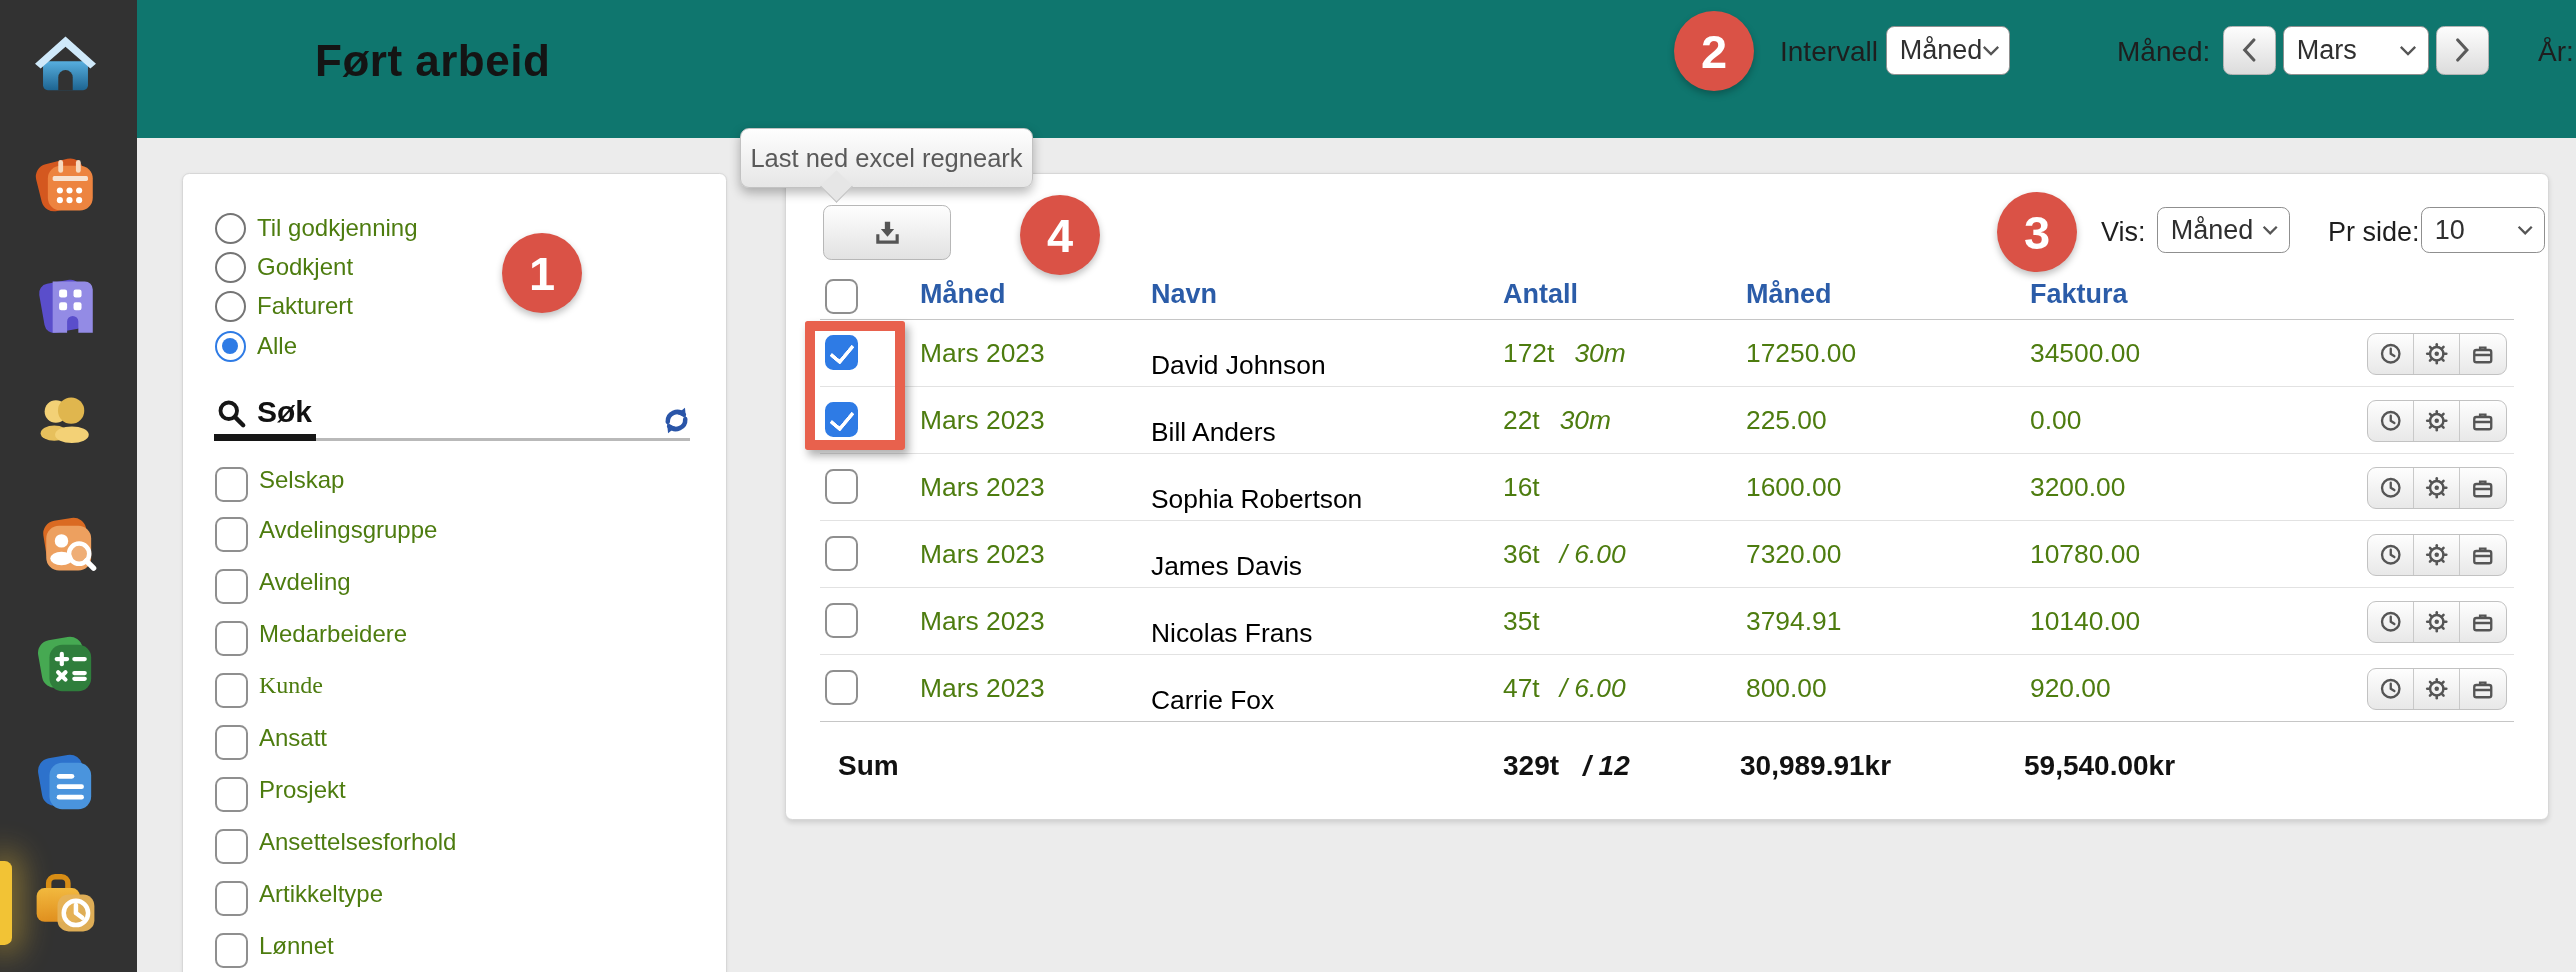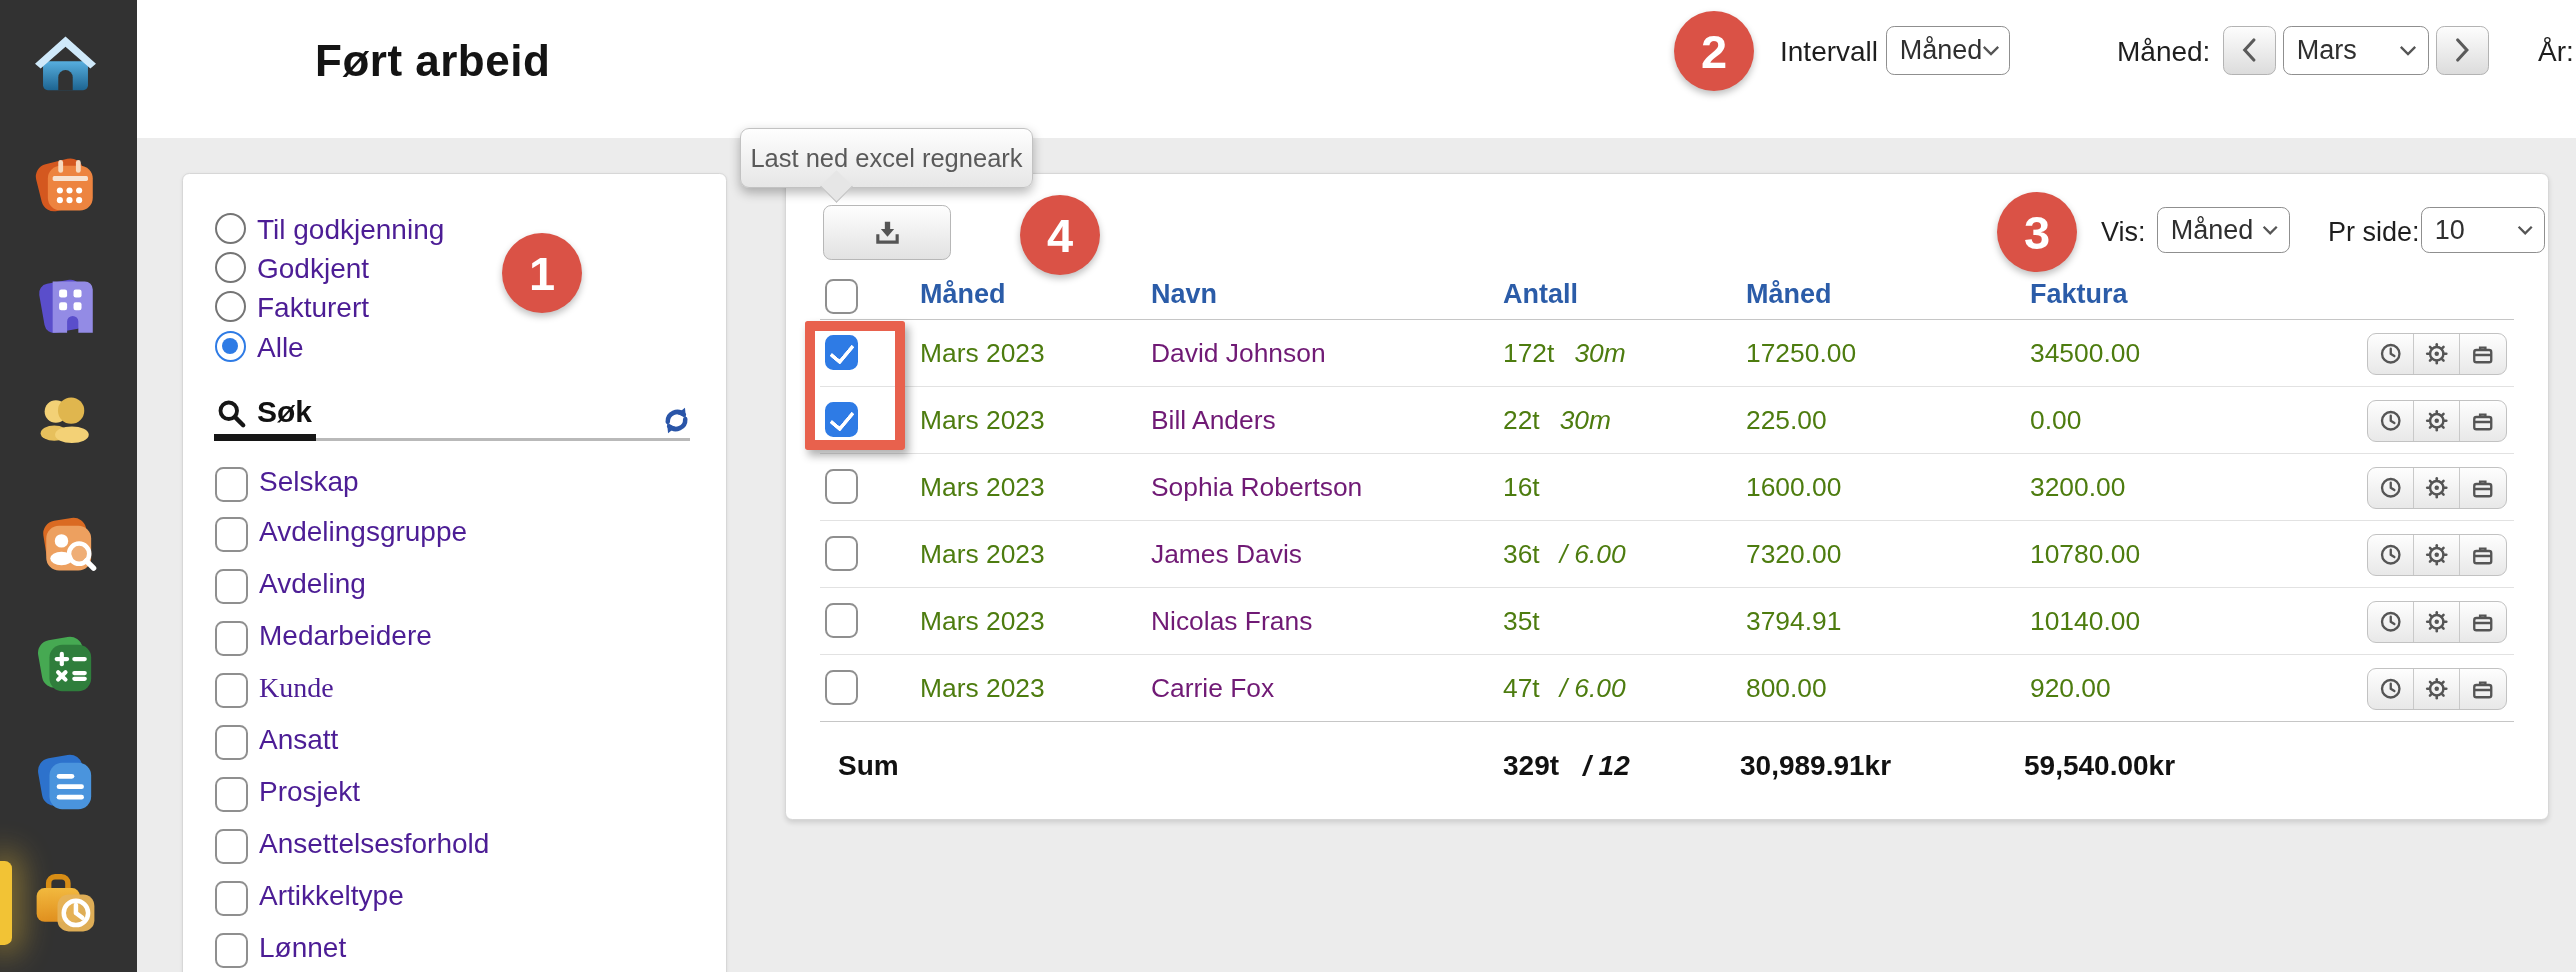--- a/index.html
+++ b/index.html
@@ -3,21 +3,21 @@
 <meta charset="utf-8">
 <style>
   * { box-sizing: border-box; margin: 0; padding: 0; }
   html,body { width:2576px; height:973px; overflow:hidden; }
   body {
     position:relative;
     font-family:"Liberation Sans","DejaVu Sans",sans-serif;
     background:#ececec; color:#222;
   }
   
-  .header { position:absolute; left:137px; top:0; width:2439px; height:138px; background:#ffffff; }
+  .header { position:absolute; left:137px; top:0; width:2439px; height:138px; background:#0f766e; }
   .content-bg { position:absolute; left:137px; top:138px; width:2439px; height:834px; background:#ececec; }
   .sidebar { position:absolute; left:0; top:0; width:137px; height:973px; background:#323232; z-index:6; }
   .page-title { position:absolute; left:178px; top:36px; font-size:44px; font-weight:600; color:#141414; letter-spacing:0.5px; }
 
   
   .sel { position:absolute; display:flex; align-items:center; background:#fff;
          border:1.8px solid #8f8f8f; border-radius:8.2px; padding:0 11px 0 12.8px;
          font-size:27px; color:#2f2f2f; height:49px; }
   .sel .chev { margin-left:auto; flex:0 0 auto; }
   .navbtn { position:absolute; width:53px; height:49px; border:1.8px solid #b3b3b3; border-radius:8.2px;
@@ -51,33 +51,33 @@
 
   
   .radio { position:absolute; width:31px; height:31px; border:2.7px solid #757575; border-radius:50%; background:#fff; }
   .radio.checked { border-color:#2e7be5; }
   .radio.checked::after { content:""; position:absolute; left:4.6px; top:4.6px; width:16.4px; height:16.4px;
                           border-radius:50%; background:#2e7be5; }
   .cb { position:absolute; width:33px; height:35px; border:2.7px solid #8f8f8f; border-radius:8.2px; background:#fff; }
   .cb.checked { background:#2e7be5; border-color:#2e7be5; }
   .cb.checked::after { content:""; position:absolute; left:8.2px; top:2.7px; width:10px; height:19px;
                        border:solid #fff; border-width:0 4.6px 4.6px 0; border-radius:1.8px; transform:rotate(40deg); }
-  .flabel { position:absolute; font-size:28px; color:#4c1d95; white-space:nowrap; }
+  .flabel { position:absolute; font-size:24px; color:#4d7c0f; white-space:nowrap; }
   .search-label { position:absolute; font-size:30px; font-weight:600; color:#111; }
   .u-gray { position:absolute; left:214px; top:438px; width:476px; height:2.7px; background:#b9b9b9; }
   .u-black { position:absolute; left:214px; top:434px; width:102px; height:7.3px; background:#161616; }
 
   
   .table { position:absolute; left:820px; top:271px; width:1694px; z-index:4; }
   .thead { position:relative; height:49px; border-bottom:1.8px solid #c6c6c6; }
   .th { position:absolute; bottom:9px; font-size:27px; font-weight:600; color:#2b5ca8; }
   .trow { position:relative; height:67px; border-bottom:0.9px solid #e2e2e2; }
   .trow.last { border-bottom:1.8px solid #c6c6c6; }
   .td { position:absolute; top:50%; transform:translateY(-50%); font-size:26.4px; color:#4d7c0f; white-space:nowrap; }
-  .td.name { color:#701a75; }
+  .td.name { color:#000000;margin-top:12px; }
   .amt2 { margin-left:20px;font-style:italic; }
   .sumrow { position:relative; height:87px; }
   .sum-td { position:absolute; top:50%; transform:translateY(-50%); font-size:28px; font-weight:600; color:#111; white-space:nowrap; }
   .col-mnd  { left:100px; }
   .col-navn { left:331px; }
   .col-ant  { left:683px; }
   .col-lonn { left:926px;}
   .col-fakt { left:1210px;}
   .row-cb { position:absolute; left:4.6px; top:50%; margin-top:-18px; }
   .th-cb  { position:absolute; left:4.6px; bottom:5.5px; }

